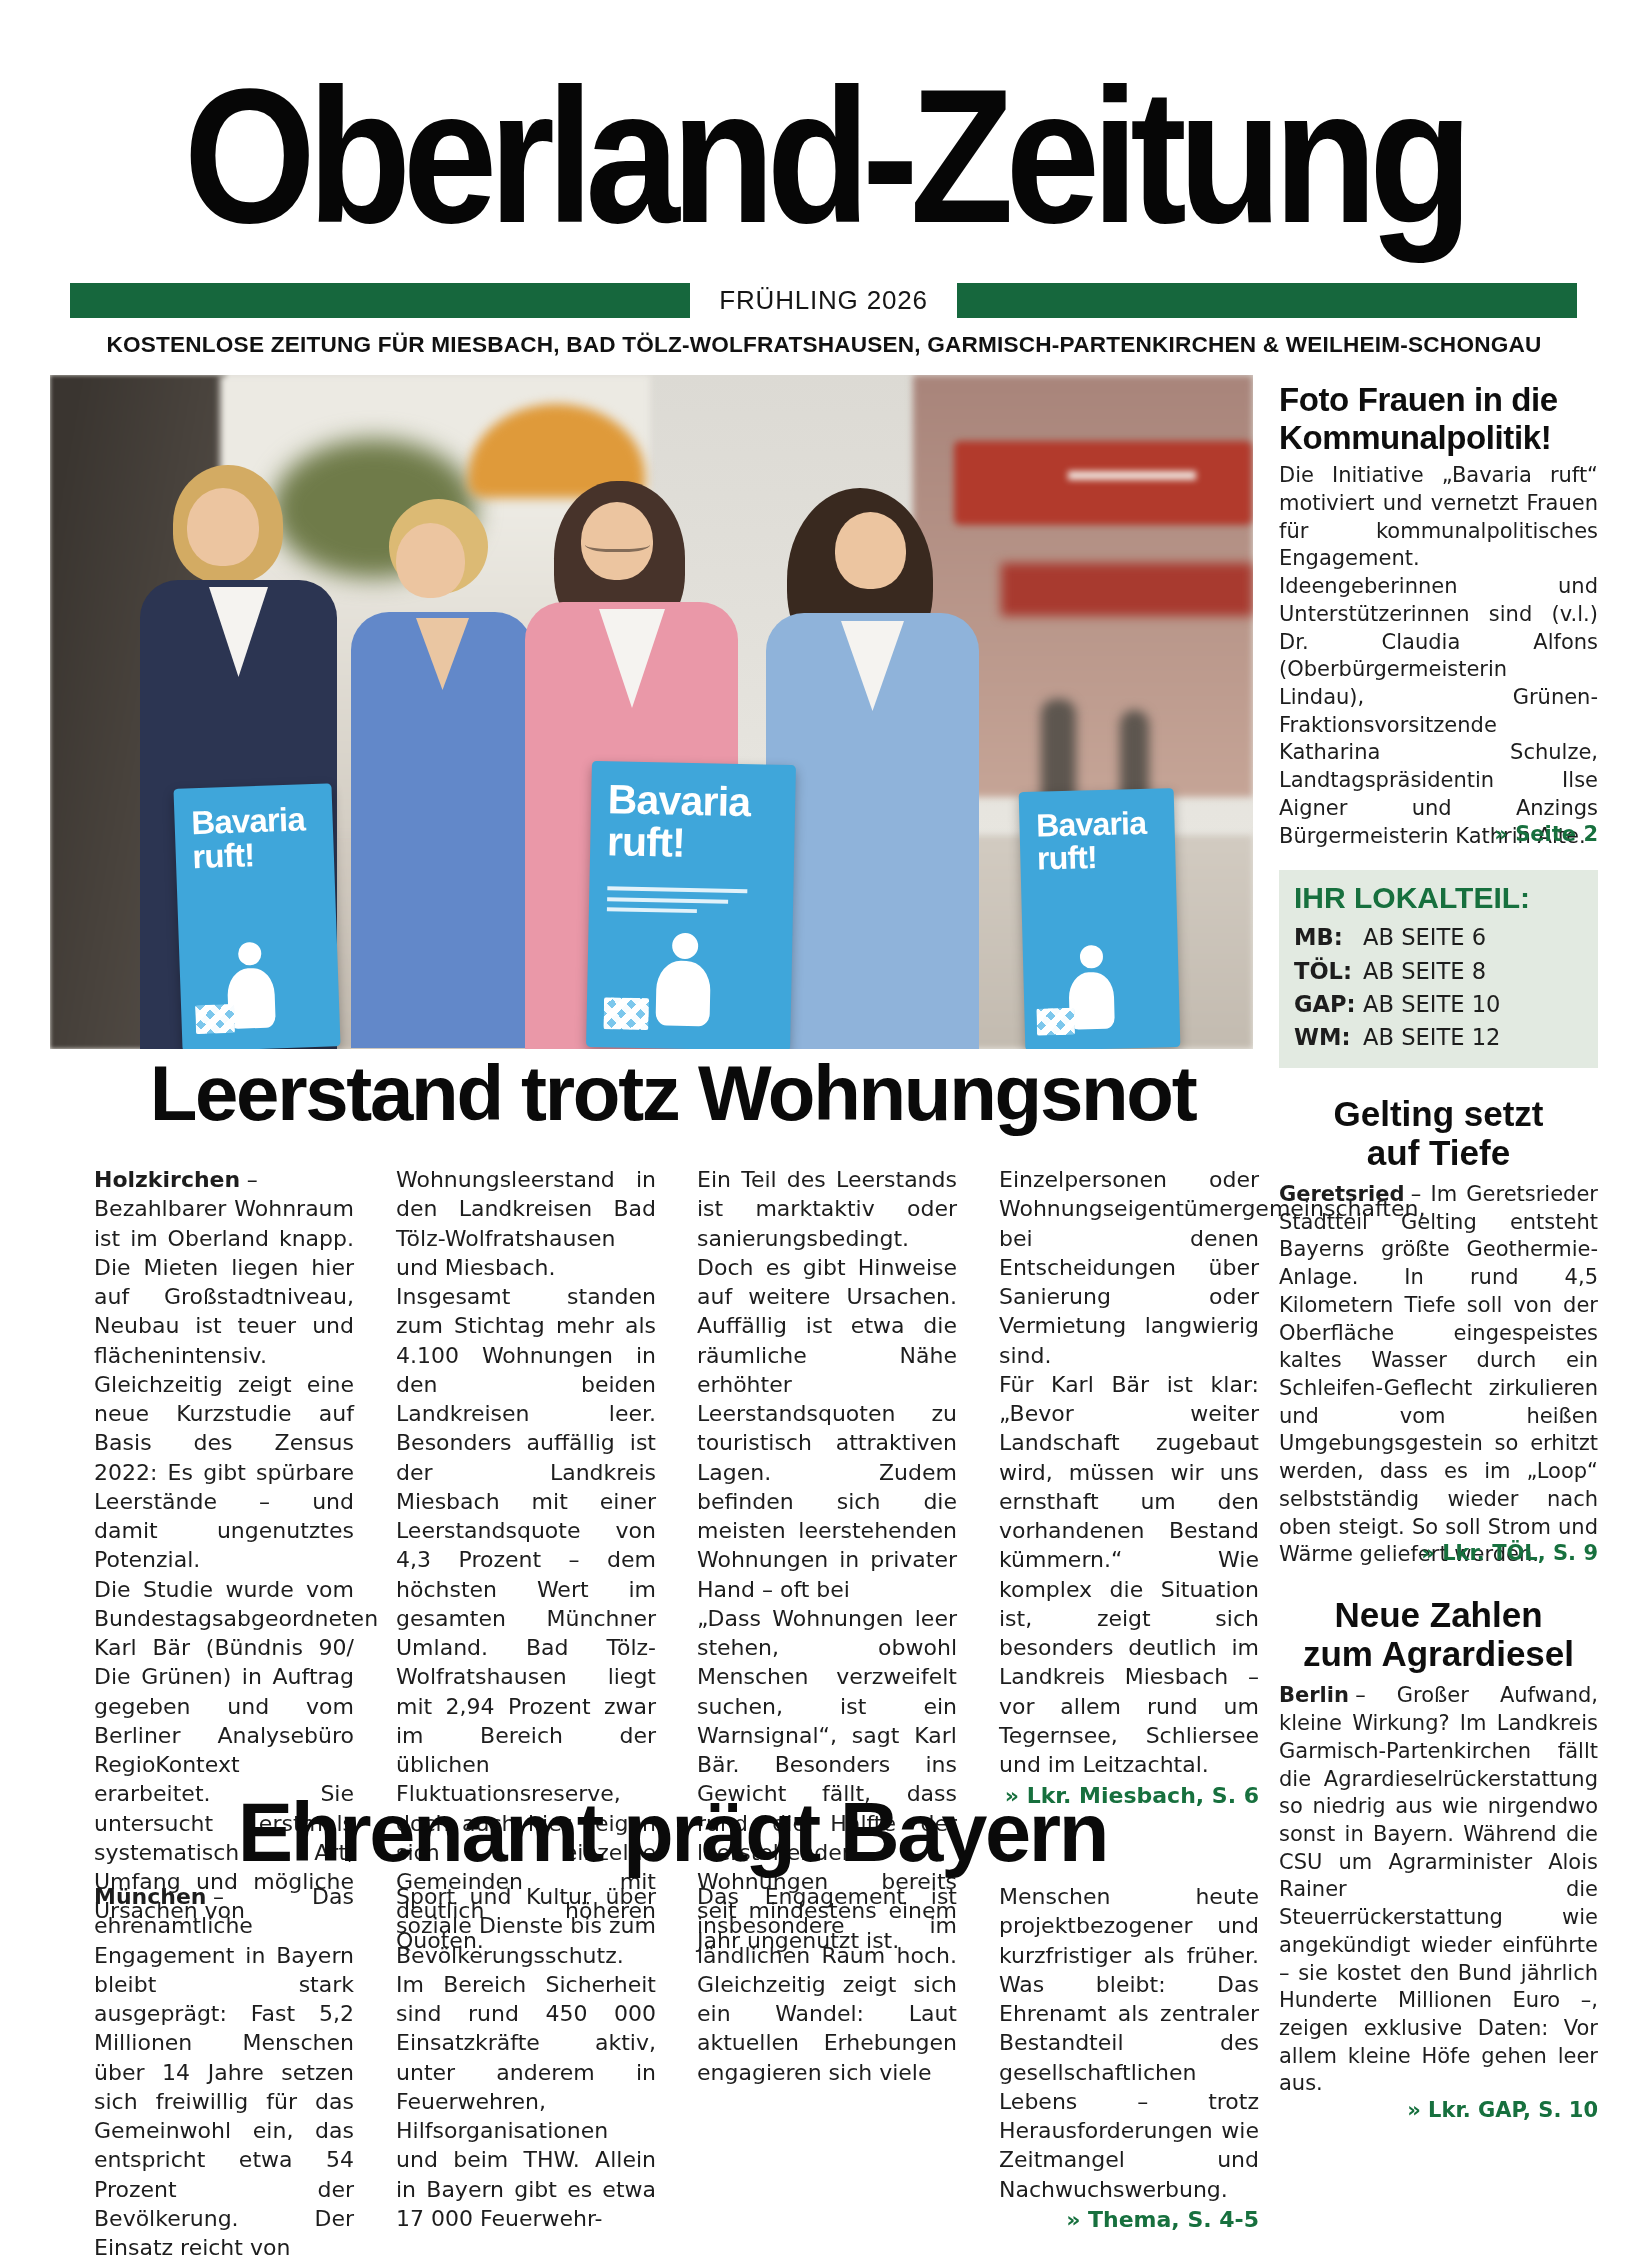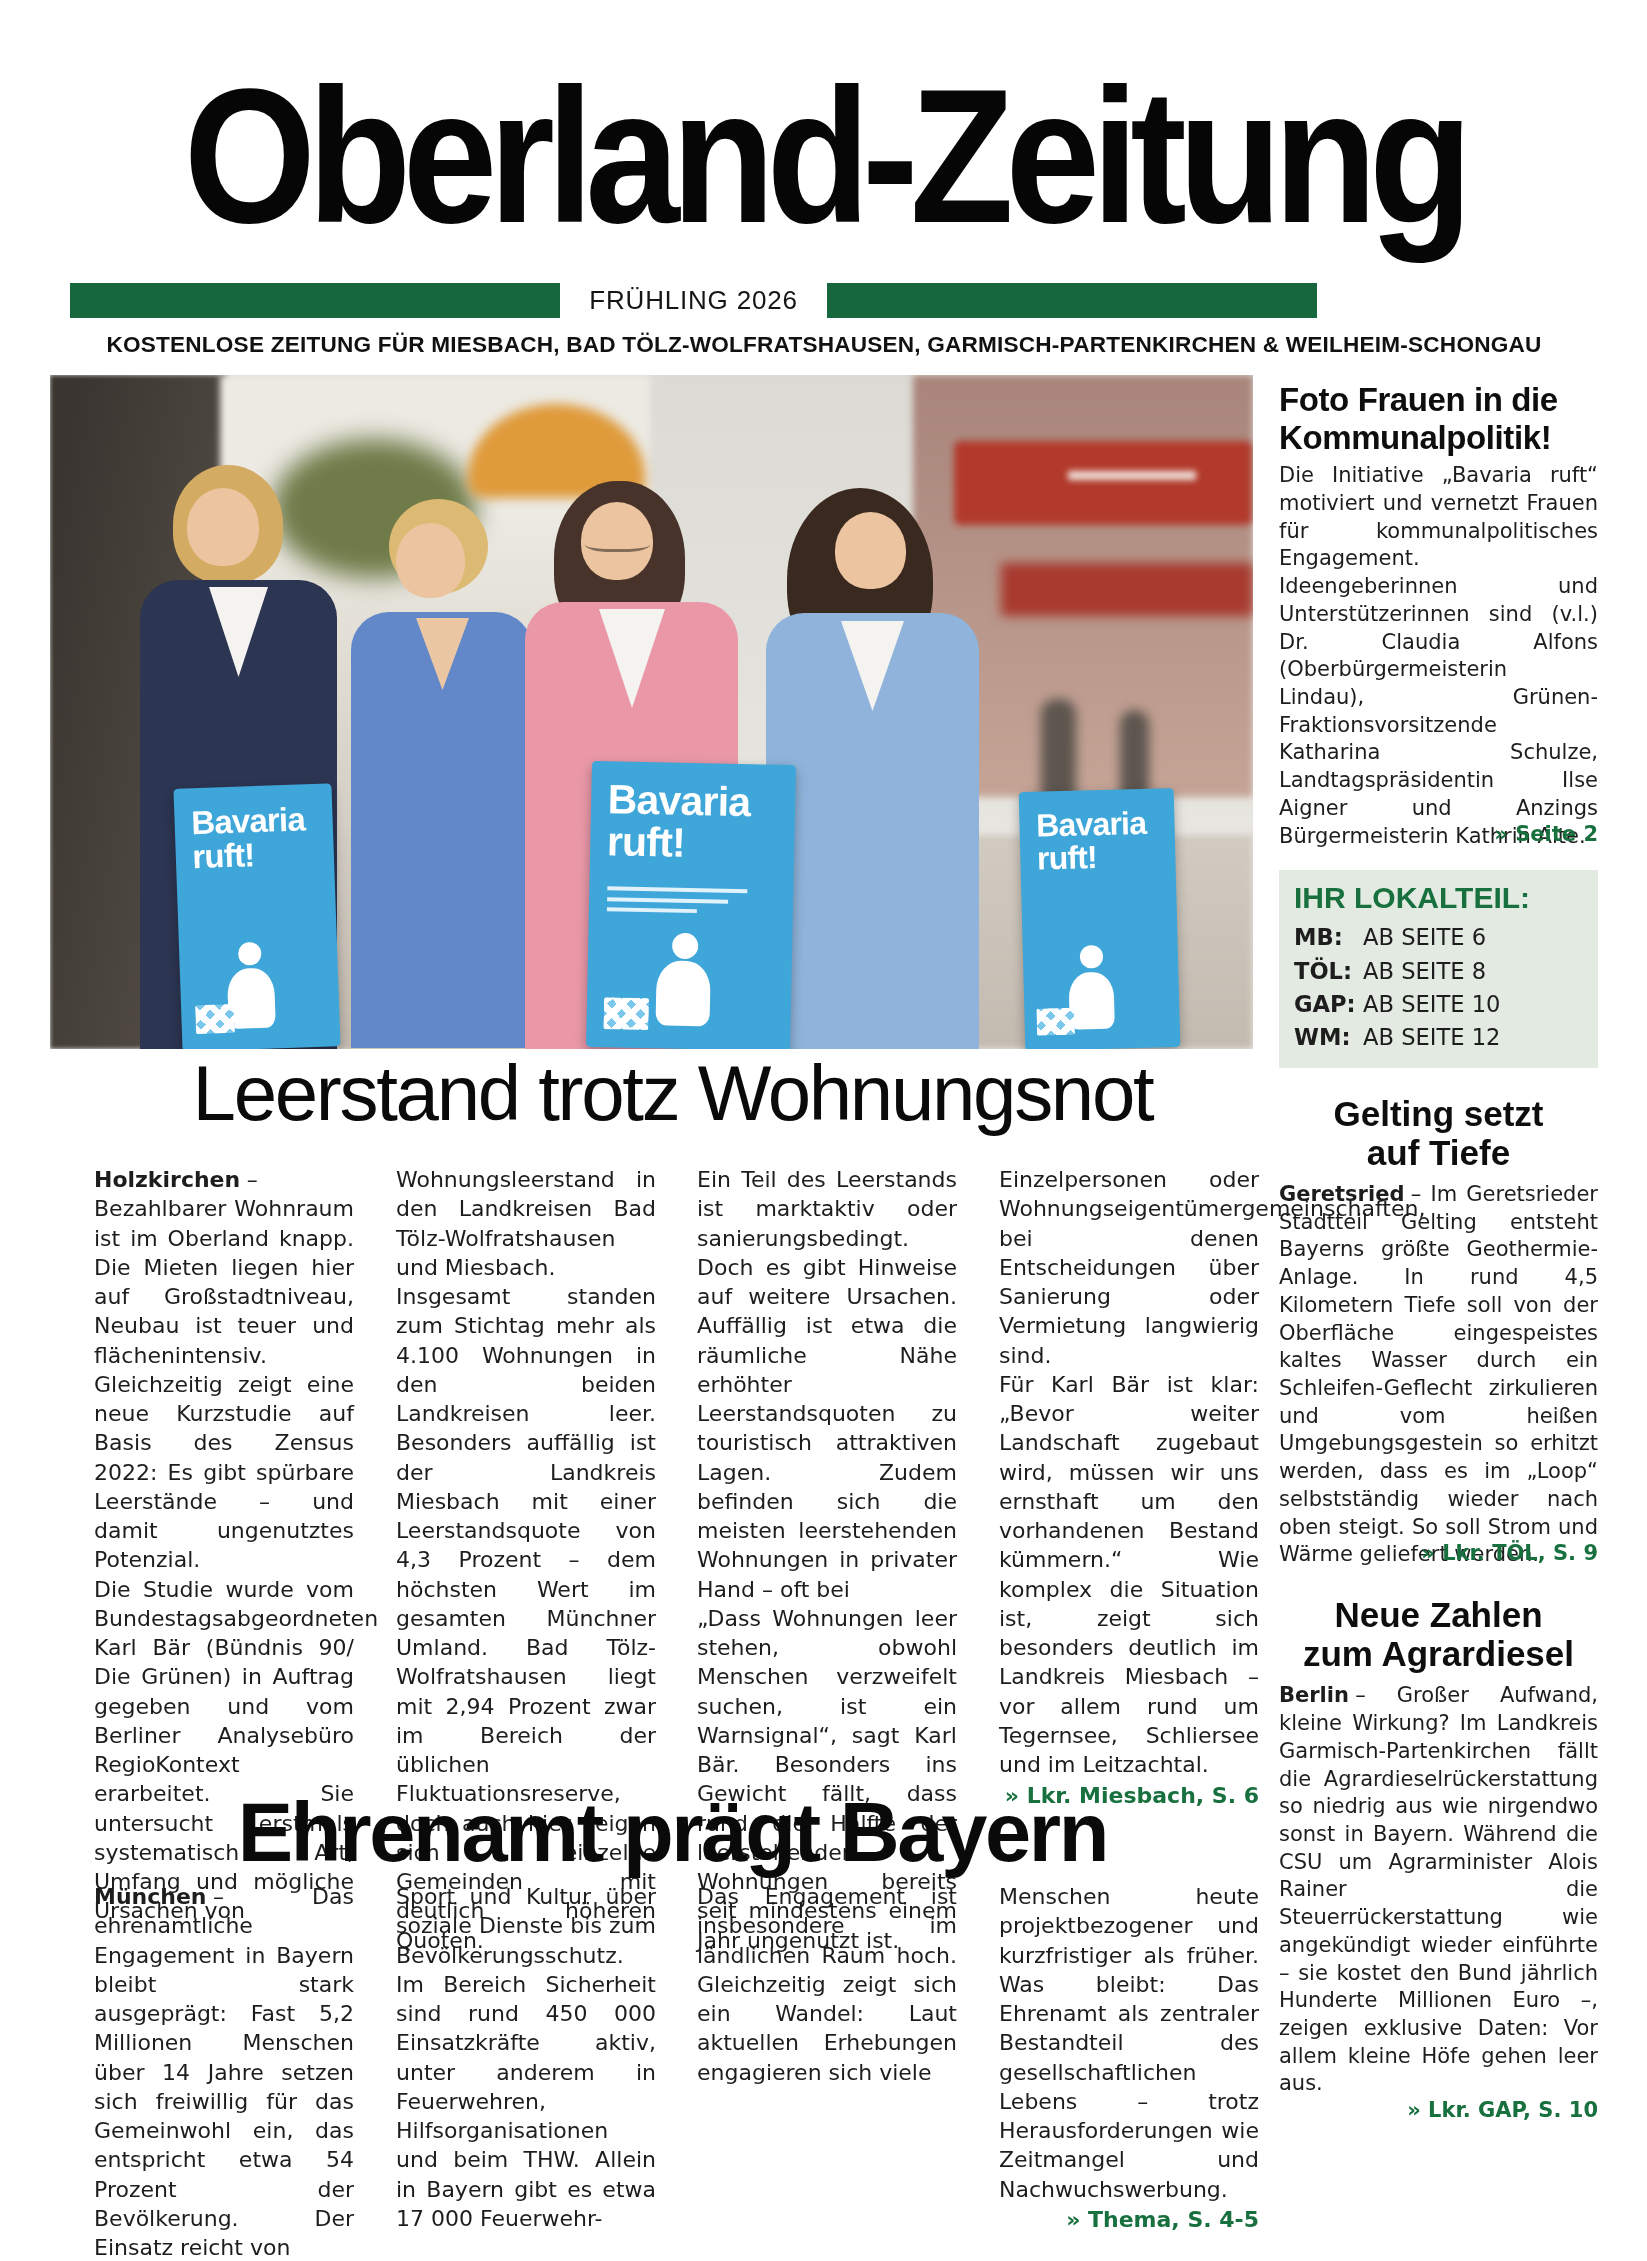--- a/index.html
+++ b/index.html
@@ -9,21 +9,21 @@
   }
   .abs{position:absolute;}
 
   
   .masthead{
     top:56px;left:0;width:100%;text-align:center;
     font-family:"Liberation Sans",sans-serif;font-weight:bold;
     font-size:170px;line-height:1.05;letter-spacing:-0.05em;color:#060606;
     transform:scaleY(1.12);transform-origin:top center;white-space:nowrap;
   }
-  .barrow{top:283px;left:70px;width:1247px;display:flex;align-items:center;gap:29px;}
+  .barrow{top:283px;left:70px;width:1507px;display:flex;align-items:center;gap:29px;}
   .greenbar{flex:1;height:35px;background:#16673d;}
   .issue{
     font-family:"Liberation Sans",sans-serif;font-size:26px;color:#151515;
     letter-spacing:0.8px;white-space:nowrap;
   }
   .tagline{
     top:332px;left:0;width:100%;text-align:center;
     font-family:"Liberation Sans",sans-serif;font-weight:bold;font-size:22.6px;
     letter-spacing:0.2px;color:#111;
   }
@@ -82,21 +82,21 @@
   .lokalbox{background:#e2eae1;margin-top:19.6px;padding:10.6px 15px 15px;}
   .lokal-title{color:#17703e;font-family:"Liberation Sans",sans-serif;
     font-weight:bold;font-size:30px;line-height:1.2;margin:0 0 6px;}
   .lokal-row{display:flex;font-size:22.6px;line-height:1.34;margin-top:3px;}
   .lokal-label{font-weight:bold;width:69px;flex:none;}
   .side-section-head{font-family:"Liberation Sans",sans-serif;font-weight:bold;
     font-size:35px;line-height:1.12;text-align:center;margin:26px 0 9px;color:#0e0e0e;}
 
   
   .main-head{left:94px;top:1054px;width:1157px;text-align:center;
-    font-family:"Liberation Sans",sans-serif;font-weight:normal;font-size:78px;
+    font-family:"Liberation Sans",sans-serif;font-weight:bold;font-size:78px;
     letter-spacing:-2.3px;line-height:1.0;color:#0a0a0a;white-space:nowrap;}
   .main-head2{left:94px;top:1791px;width:1157px;text-align:center;
     font-family:"Liberation Sans",sans-serif;font-weight:bold;font-size:83px;
     letter-spacing:-2.3px;line-height:1.0;color:#0a0a0a;white-space:nowrap;}
   .col{position:absolute;width:260px;font-size:22px;line-height:1.33;text-align:justify;}
   .col p{margin:0;}
   .dl{font-weight:bold;margin-right:0.3em;}
   .collink{color:#17703e;font-weight:bold;text-align:right;font-size:22px;margin-top:1.5px;}
 </style>
 </head>

